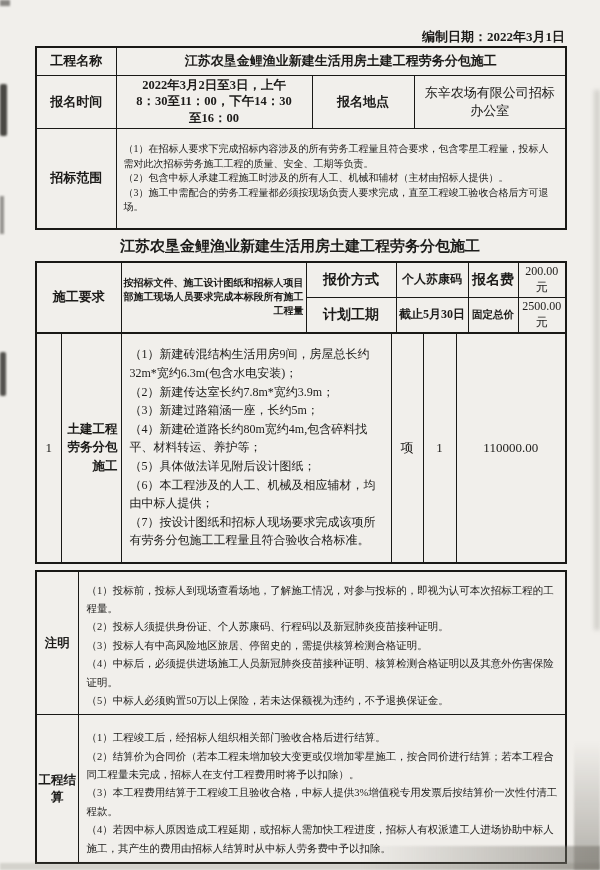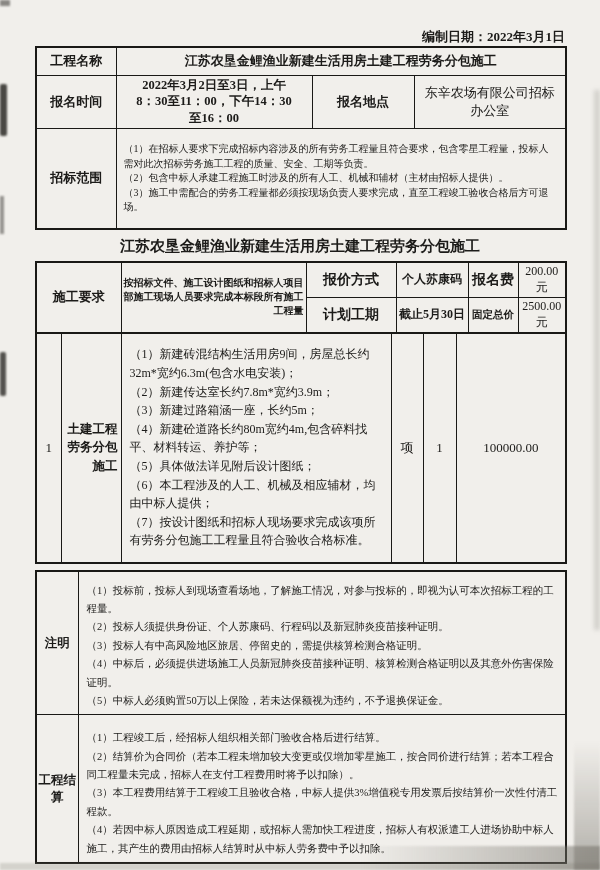--- a/index.html
+++ b/index.html
@@ -164,21 +164,21 @@
       <td class="name-cell">土建工程劳务分包施工</td>
       <td class="desc-cell prelines">（1）新建砖混结构生活用房9间，房屋总长约32m*宽约6.3m(包含水电安装)；
 （2）新建传达室长约7.8m*宽约3.9m；
 （3）新建过路箱涵一座，长约5m；
 （4）新建砼道路长约80m宽约4m,包含碎料找平、材料转运、养护等；
 （5）具体做法详见附后设计图纸；
 （6）本工程涉及的人工、机械及相应辅材，均由中标人提供；
 （7）按设计图纸和招标人现场要求完成该项所有劳务分包施工工程量且符合验收合格标准。</td>
       <td class="num-cell">项</td>
       <td class="num-cell">1</td>
-      <td class="num-cell">100000.00</td>
+      <td class="num-cell">110000.00</td>
     </tr>
   </tbody>
     </table>
 
   <table class="outer t3">
     <colgroup>
         <col style="width:42px">
         <col style="width:488px">
       </colgroup>
     <tbody>

